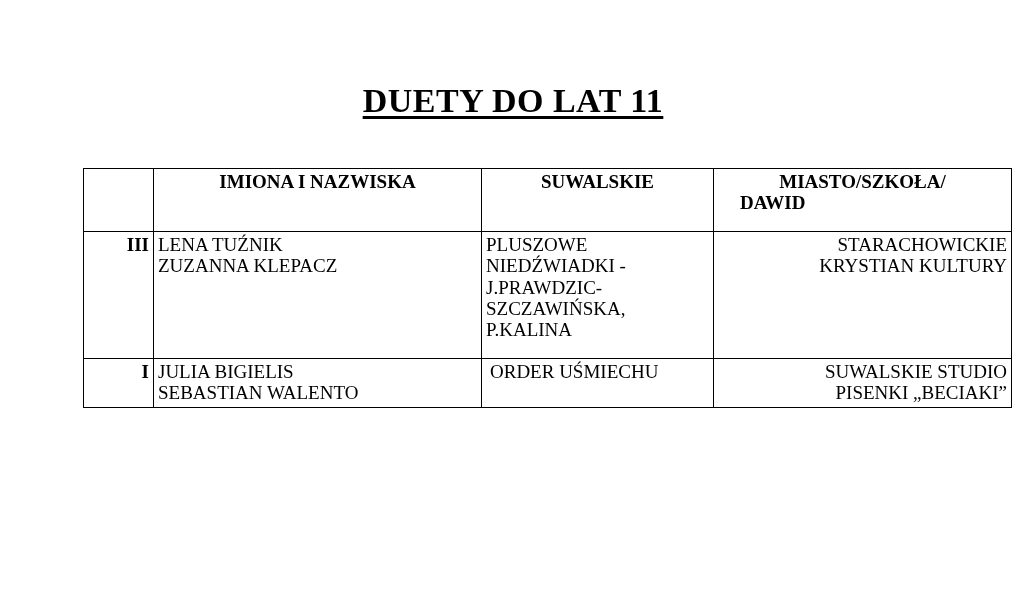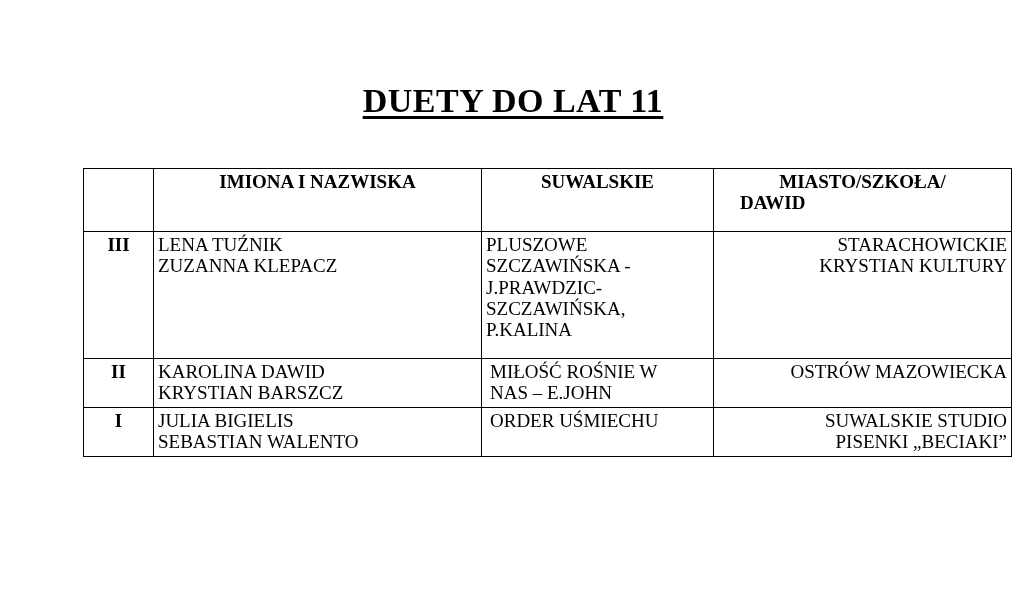--- a/index.html
+++ b/index.html
@@ -70,21 +70,21 @@
   thead th.city-head {
     text-align: center;
   }
   thead th.city-head .line2 {
     display: block;
     text-align: left;
     padding-left: 22px;
   }
   td.place {
     font-weight: bold;
-    text-align: center;
+    text-align: right;
     vertical-align: top;
     padding-top: 5px;
   }
   td.names {
     text-align: left;
     padding-top: 5px;
   }
   td.rep {
     text-align: left;
     padding-top: 5px;
@@ -132,45 +132,31 @@
     <tbody>
 
       <tr class="row-tall">
         <td class="place">III</td>
         <td class="names">
           <span class="cellline">LENA TUŹNIK</span>
           <span class="cellline">ZUZANNA KLEPACZ</span>
         </td>
         <td class="rep">
           <span class="cellline">PLUSZOWE</span>
-          <span class="cellline">SZCZAWIŃSKA -</span>
+          <span class="cellline">NIEDŹWIADKI -</span>
           <span class="cellline">J.PRAWDZIC-</span>
           <span class="cellline">SZCZAWIŃSKA,</span>
           <span class="cellline">P.KALINA</span>
         </td>
         <td class="city">
           <span class="cellline">STARACHOWICKIE</span>
           <span class="cellline">KRYSTIAN KULTURY</span>
         </td>
       </tr>
 
-      <tr class="row-mid">
-        <td class="place">II</td>
-        <td class="names">
-          <span class="cellline">KAROLINA DAWID</span>
-          <span class="cellline">KRYSTIAN BARSZCZ</span>
-        </td>
-        <td class="rep left">
-          <span class="cellline">MIŁOŚĆ ROŚNIE W</span>
-          <span class="cellline">NAS – E.JOHN</span>
-        </td>
-        <td class="city">
-          <span class="cellline">OSTRÓW MAZOWIECKA</span>
-        </td>
-      </tr>
 
       <tr class="row-short">
         <td class="place">I</td>
         <td class="names">
           <span class="cellline">JULIA BIGIELIS</span>
           <span class="cellline">SEBASTIAN WALENTO</span>
         </td>
         <td class="rep left">
           <span class="cellline">ORDER UŚMIECHU</span>
         </td>

